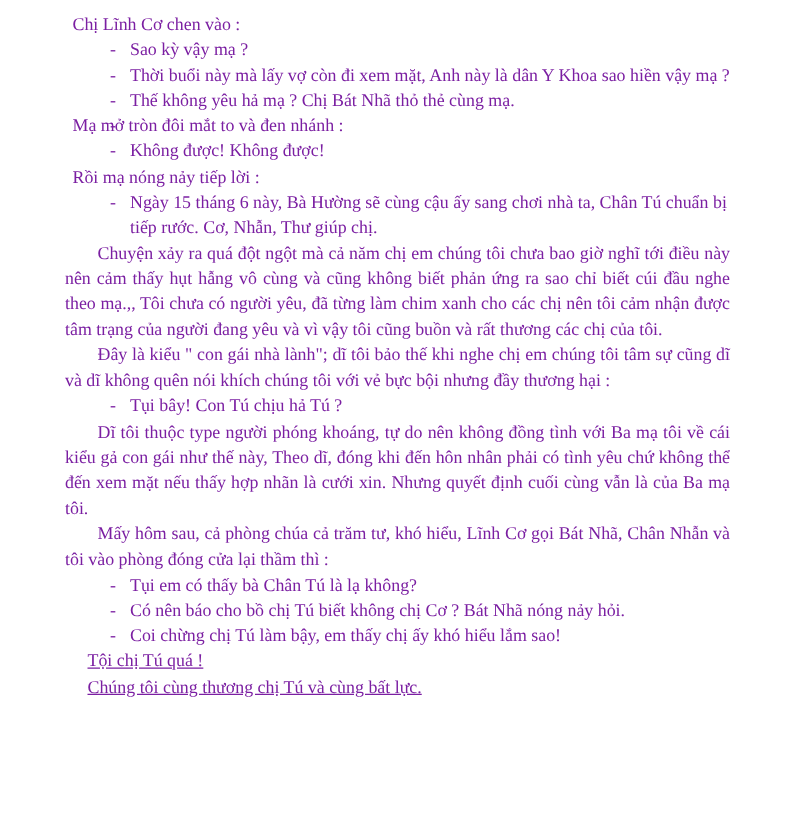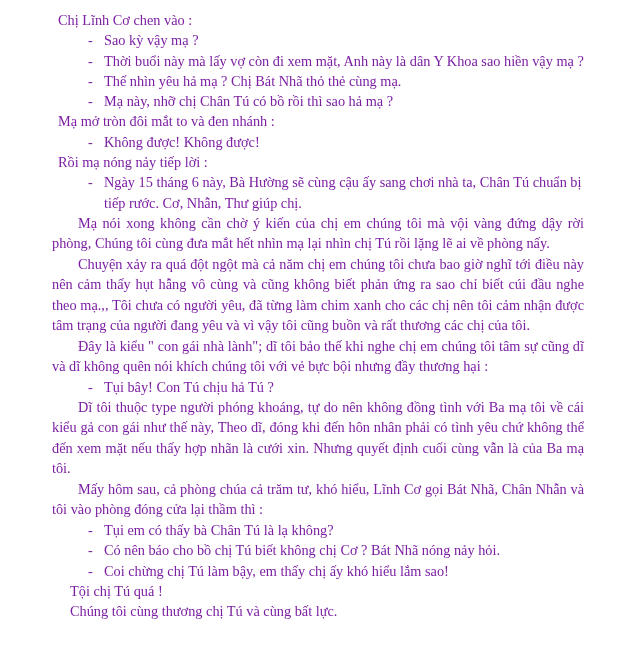--- a/index.html
+++ b/index.html
@@ -36,20 +36,21 @@
   }
   
   p.lead {
     margin: 0;
     padding-left: 40px;
     text-indent: 0;
     padding-right: 6px;
   }
   p.lead.deep {
     padding-left: 52px;
+    text-decoration: underline;
   }
   
   ul.dialogue {
     list-style: none;
     margin: 0;
     padding: 0 6px 0 70px;
   }
   ul.dialogue li {
     position: relative;
     margin: 0;
@@ -64,34 +65,33 @@
 </style>
 </head>
 <body>
 
 <div class="page">
   <div class="block" id="doc-body" style="color: rgb(123, 31, 162);">
       <p class="lead">Chị Lĩnh Cơ chen vào :</p>
       <ul class="dialogue">
         <li><span class="dash">-</span><span>Sao kỳ vậy mạ ?</span></li>
         <li><span class="dash">-</span><span>Thời buổi này mà lấy vợ còn đi xem mặt, Anh này là dân Y Khoa sao hiền vậy mạ ?</span></li>
-        <li><span class="dash">-</span><span>Thế nhìn yêu hả mạ ? Chị Bát Nhã thỏ thẻ cùng mạ.</span></li>
+        <li><span class="dash">-</span><span>Thế không yêu hả mạ ? Chị Bát Nhã thỏ thẻ cùng mạ.</span></li>
       </ul>
       <ul class="dialogue">
-        <li><span class="dash">-</span><span>Mạ này, nhỡ chị Chân Tú có bồ rồi thì sao hả mạ ?</span></li>
+        <li><span class="dash">-</span></li>
       </ul>
       <p class="lead">Mạ mở tròn đôi mắt to và đen nhánh :</p>
       <ul class="dialogue">
         <li><span class="dash">-</span><span>Không được! Không được!</span></li>
       </ul>
       <p class="lead">Rồi mạ nóng nảy tiếp lời :</p>
       <ul class="dialogue">
         <li><span class="dash">-</span><span>Ngày 15 tháng 6 này, Bà Hường sẽ cùng cậu ấy sang chơi nhà ta, Chân Tú chuẩn bị tiếp rước. Cơ, Nhẫn, Thư giúp chị.</span></li>
       </ul>
-      <p class="para">Mạ nói xong không cần chờ ý kiến của chị em chúng tôi mà vội vàng đứng dậy rời phòng, Chúng tôi cùng đưa mắt hết nhìn mạ lại nhìn chị Tú rồi lặng lẽ ai về phòng nấy.</p>
       <p class="para">Chuyện xảy ra quá đột ngột mà cả năm chị em chúng tôi chưa bao giờ nghĩ tới điều này nên cảm thấy hụt hẫng vô cùng và cũng không biết phản ứng ra sao chỉ biết cúi đầu nghe theo mạ.,, Tôi chưa có người yêu, đã từng làm chim xanh cho các chị nên tôi cảm nhận được tâm trạng của người đang yêu và vì vậy tôi cũng buồn và rất thương các chị của tôi.</p>
       <p class="para">Đây là kiểu " con gái nhà lành"; dĩ tôi bảo thế khi nghe chị em chúng tôi tâm sự cũng dĩ và dĩ không quên nói khích chúng tôi với vẻ bực bội nhưng đầy thương hại :</p>
       <ul class="dialogue">
         <li><span class="dash">-</span><span>Tụi bây! Con Tú chịu hả Tú ?</span></li>
       </ul>
       <p class="para">Dĩ tôi thuộc type người phóng khoáng, tự do nên không đồng tình với Ba mạ tôi về cái kiểu gả con gái như thế này, Theo dĩ, đóng khi đến hôn nhân phải có tình yêu chứ không thể đến xem mặt nếu thấy hợp nhãn là cưới xin. Nhưng quyết định cuối cùng vẫn là của Ba mạ tôi.</p>
       <p class="para">Mấy hôm sau, cả phòng chúa cả trăm tư, khó hiểu, Lĩnh Cơ gọi Bát Nhã, Chân Nhẫn và tôi vào phòng đóng cửa lại thầm thì :</p>
       <ul class="dialogue">
         <li><span class="dash">-</span><span>Tụi em có thấy bà Chân Tú là lạ không?</span></li>
         <li><span class="dash">-</span><span>Có nên báo cho bồ chị Tú biết không chị Cơ ? Bát Nhã nóng nảy hỏi.</span></li>

